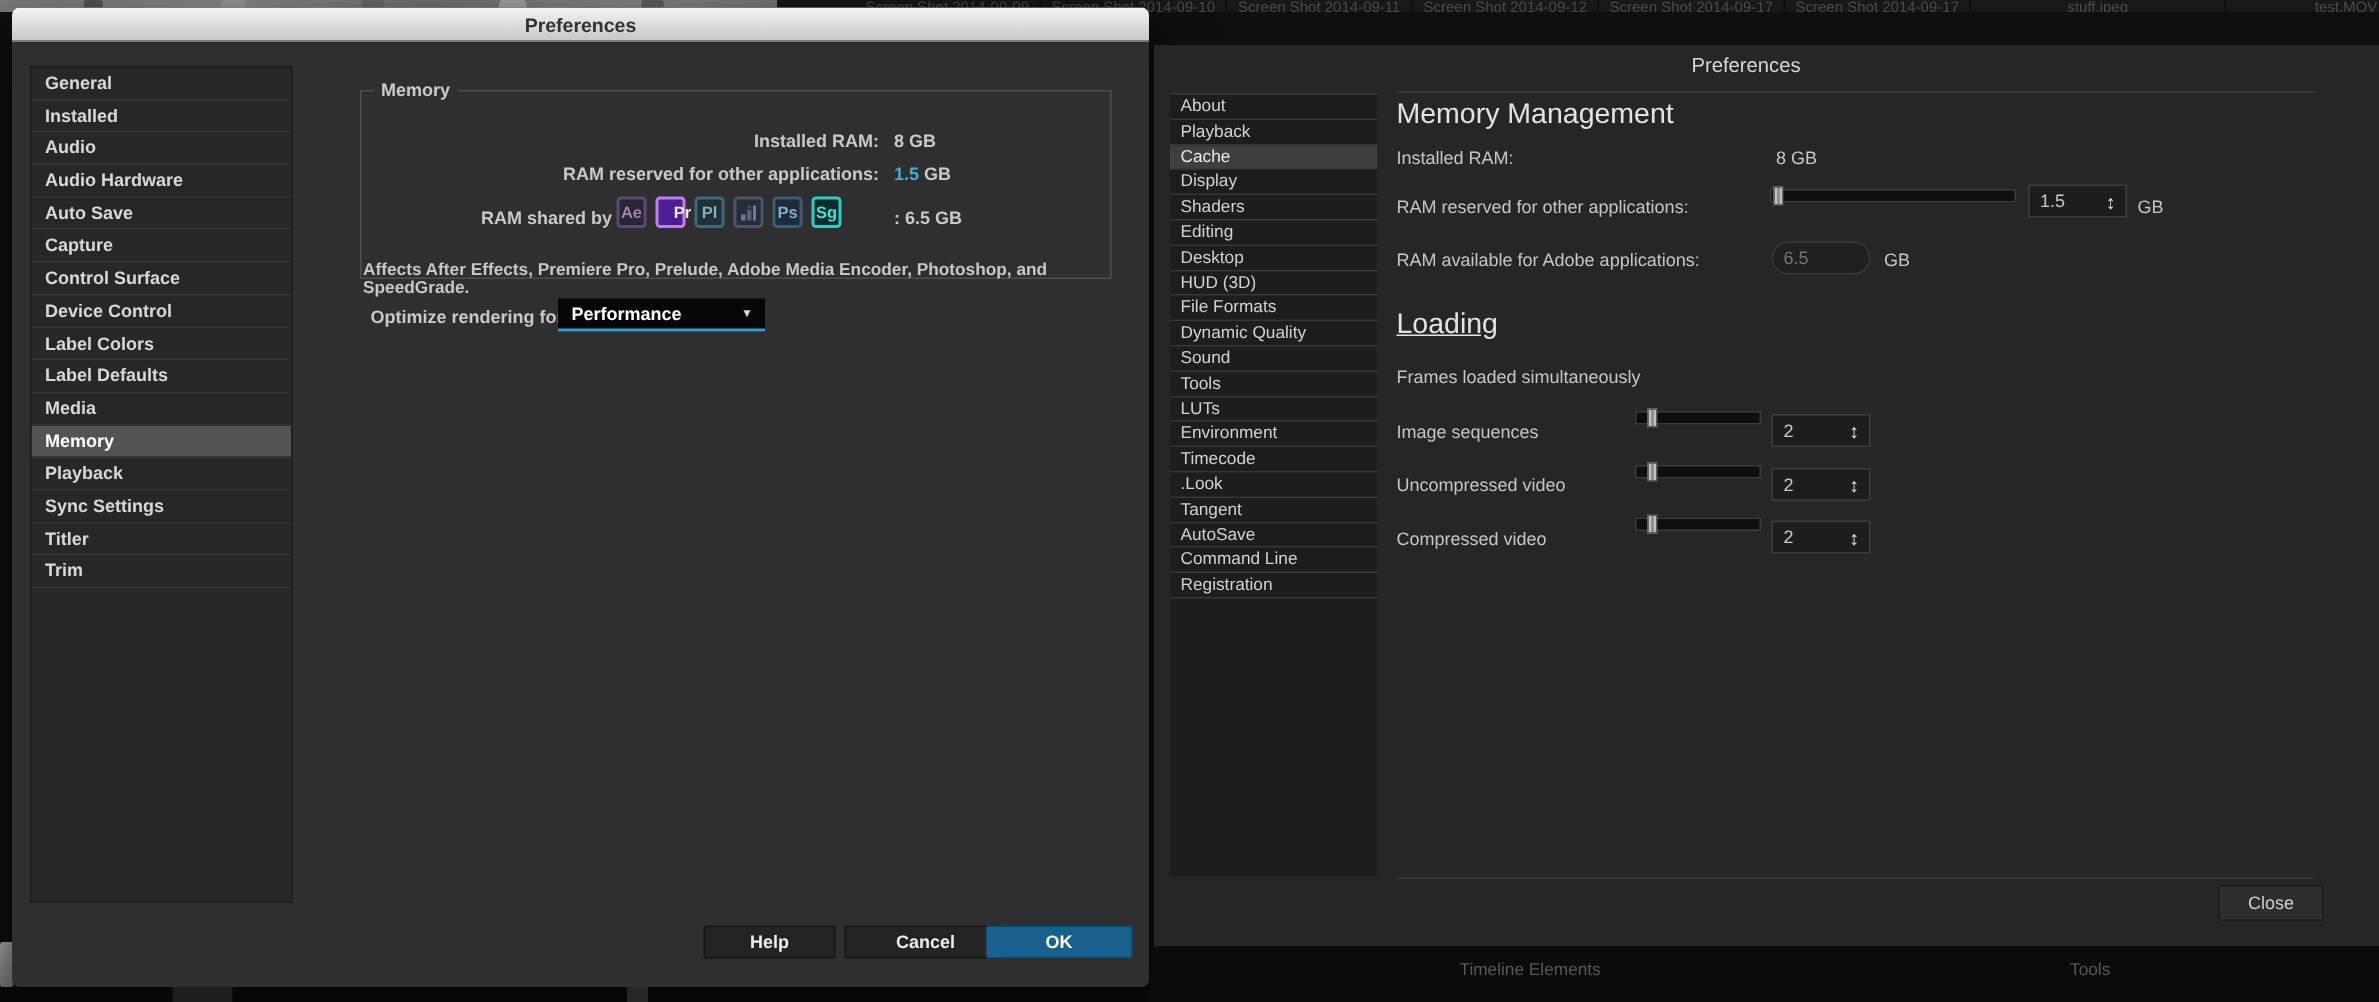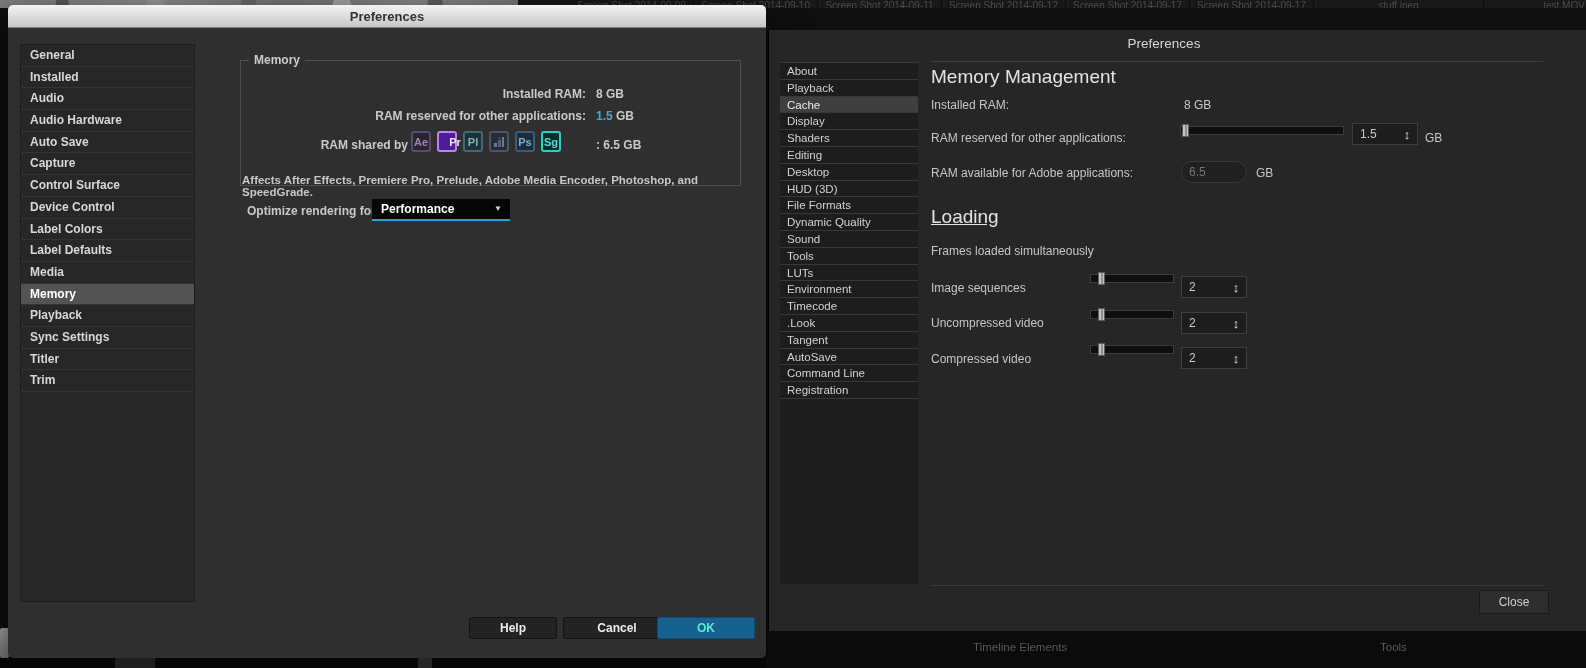--- a/index.html
+++ b/index.html
@@ -112,21 +112,21 @@
   .dropdown .caret { float:right; margin-right:8px; font-size:8px; color:#d4d4d4; line-height:20px; }
 
   .ld-btn {
     position:absolute; top:612px; height:22px;
     background:#232323; border:1px solid #141414; border-radius:2px;
     color:#ececec; font-size:12px; font-weight:bold;
     text-align:center; line-height:20px; cursor:default;
   }
   .ld-btn.help   { left:425px; width:88px;margin-left:36px; }
   .ld-btn.cancel { left:555px; width:108px; }
-  .ld-btn.ok     { left:649px; width:98px; background:#17618f; border-color:#0e4a6e; color:#5eead4; }
+  .ld-btn.ok     { left:649px; width:98px; background:#17618f; border-color:#0e4a6e; color:#ffffff; }
 
   
   .right-dialog {
     position:absolute; left:768px; top:30px; width:818px; height:601px;
     background:#262626; border-left:1px solid #000;
   }
   .rd-title {
     position:absolute; left:0; top:6px; width:790px; text-align:center;
     font-size:13.5px; color:#d6d6d6;
   }

